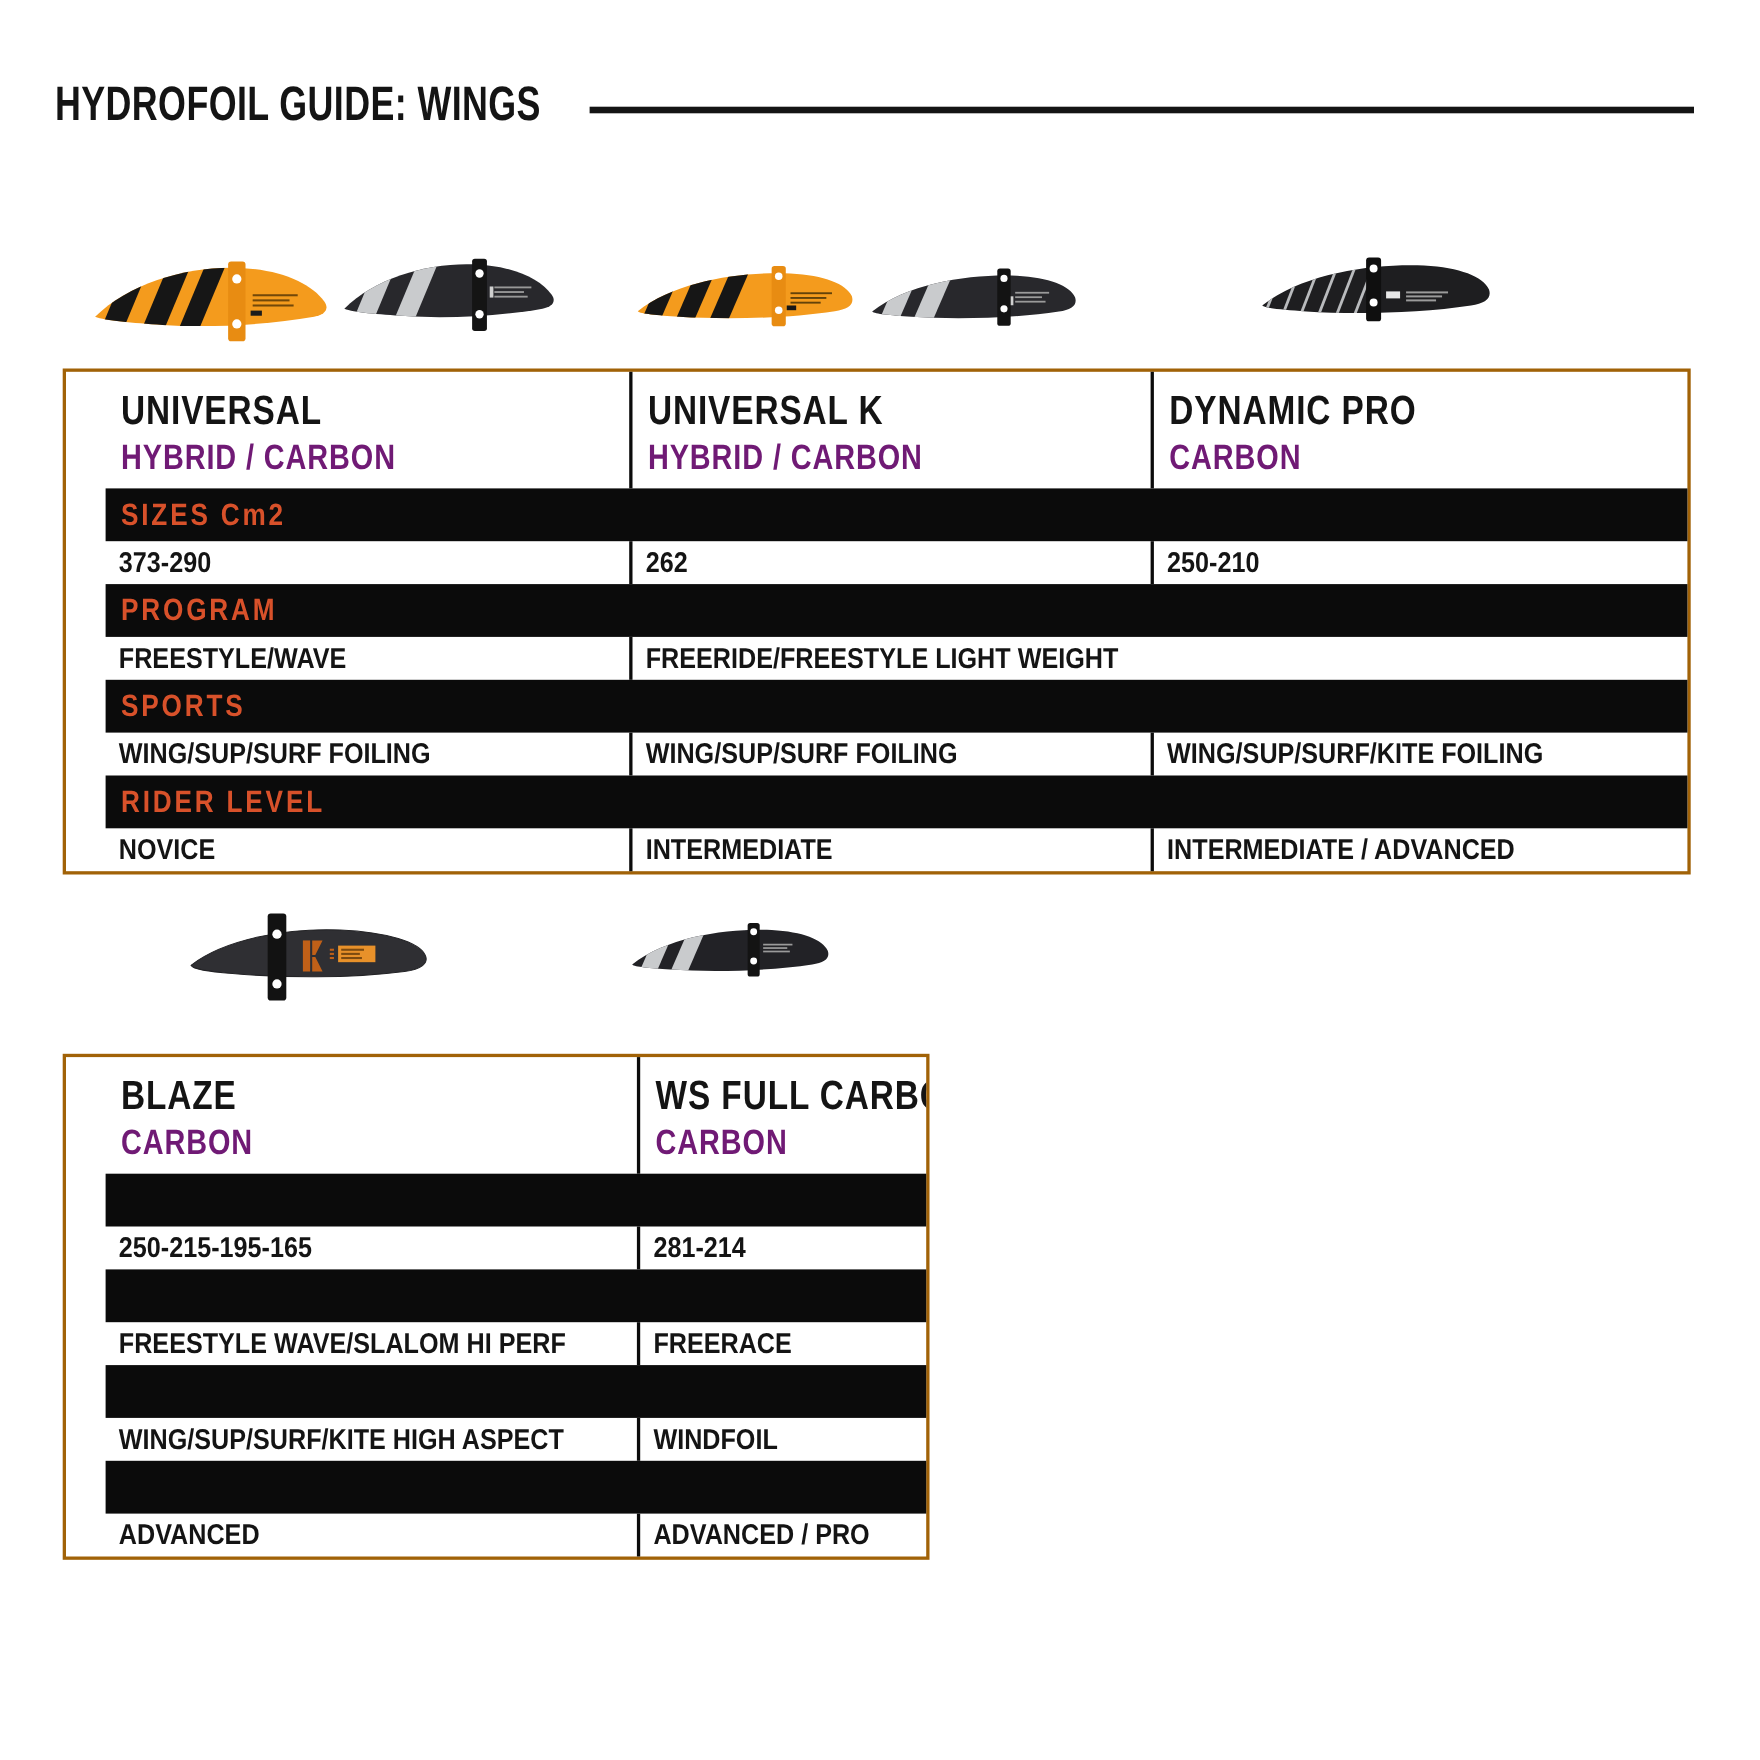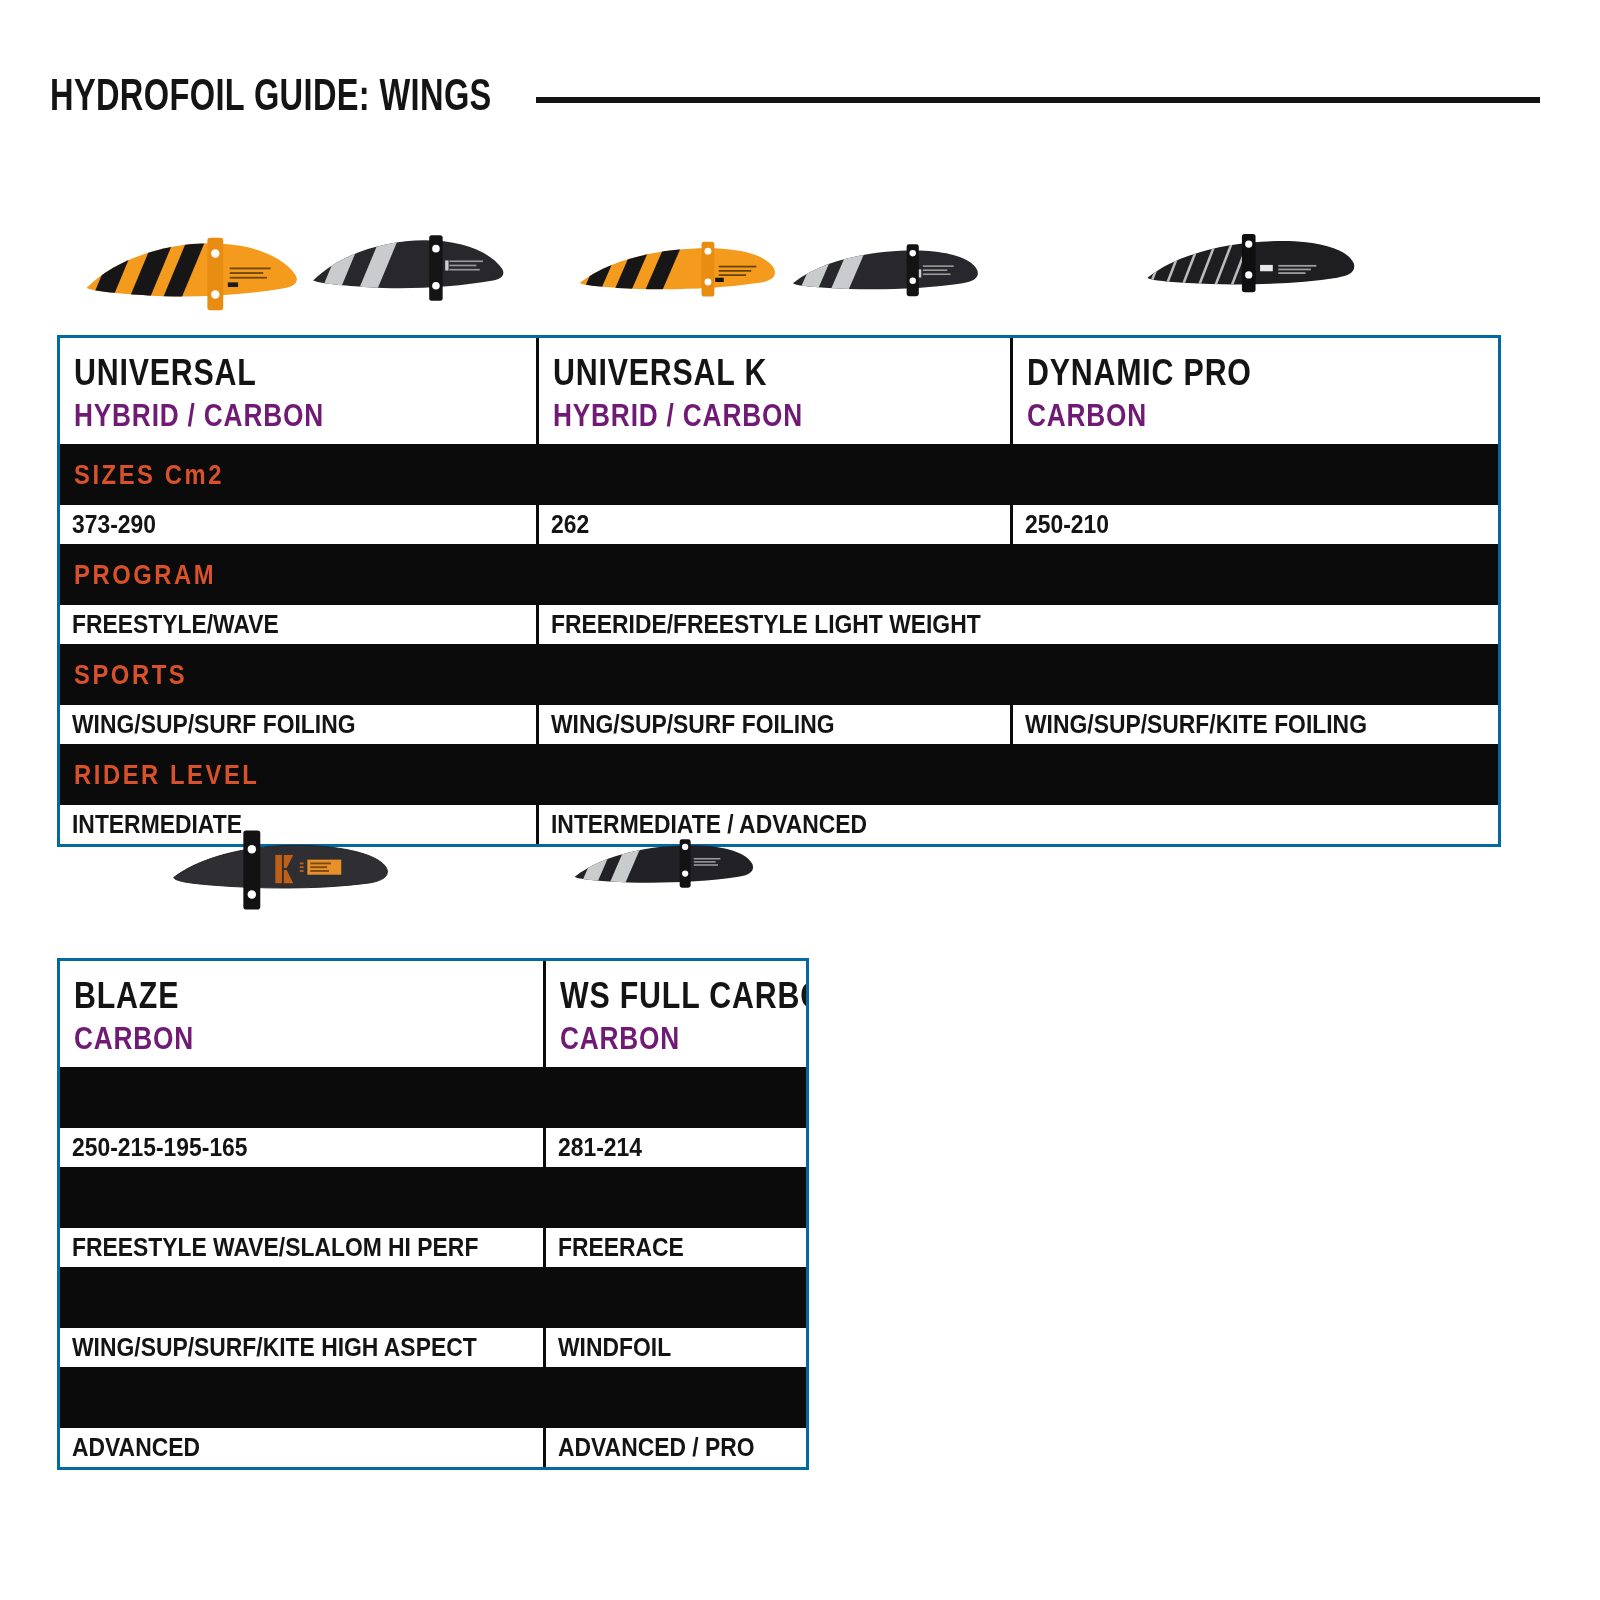--- a/index.html
+++ b/index.html
@@ -7,34 +7,34 @@
   .page{position:relative;width:1600px;height:1600px;background:#fff;overflow:hidden;}
 
   .cond{display:inline-block;transform:scaleX(0.82);transform-origin:0 50%;white-space:nowrap;}
 
   .title{position:absolute;left:50px;top:70px;font-size:44px;font-weight:bold;letter-spacing:0.5px;}
   .title .cond{transform:scaleX(0.74);}
   .title-rule{position:absolute;left:536px;top:97px;width:1004px;height:6px;background:#141414;}
 
   .wing{position:absolute;}
 
-  .tbl{position:absolute;border:3px solid #0369a1;background:#fff;box-sizing:content-box;}
+  .tbl{position:absolute;border:3px solid #a16207;background:#fff;box-sizing:content-box;padding-left:36px;}
   .t1{left:57px;top:335px;width:1438px;}
   .t2{left:57px;top:958px;width:746px;}
 
   .thead,.vrow{display:grid;}
   .t1 .thead,.t1 .vrow{grid-template-columns:476px 474px 1fr;}
   .t2 .thead,.t2 .vrow{grid-template-columns:483px 1fr;}
 
   .hcell{height:106px;box-sizing:border-box;padding:12px 0 0 14px;border-left:3px solid #0b0b0b;overflow:hidden;}
   .hcell:first-child{border-left:none;}
   .pname{font-size:37px;font-weight:bold;line-height:1.25;letter-spacing:1px;}
   .pcons{font-size:32px;font-weight:bold;line-height:1.2;letter-spacing:1px;color:#701a75;}
 
-  .band{height:61px;background:#0b0b0b;color:#d8512a;display:flex;align-items:center;padding-left:14px;box-sizing:border-box;}
+  .band{height:48px;background:#0b0b0b;color:#d8512a;display:flex;align-items:center;padding-left:14px;box-sizing:border-box;}
   .band-label{font-size:28px;font-weight:bold;letter-spacing:3px;transform:scaleX(0.85);transform-origin:0 50%;}
 
   .vcell{height:39px;box-sizing:border-box;display:flex;align-items:center;padding-left:12px;border-left:3px solid #0b0b0b;font-size:26px;font-weight:bold;overflow:hidden;}
   .vcell:first-child{border-left:none;}
   .vcell .cond{transform:scaleX(0.88);}
 </style>
 </head>
 <body>
 
 <div class="page">
@@ -217,20 +217,23 @@
         </div>
       <div class="vcell">
           <span class="cond">WING/SUP/SURF/KITE FOILING</span>
         </div>
     </div>
 
     <div class="band">
         <span class="band-label">RIDER LEVEL</span>
       </div>
     <div class="vrow">
+      <div class="vcell">
+          <span class="cond">NOVICE</span>
+        </div>
       <div class="vcell">
           <span class="cond">INTERMEDIATE</span>
         </div>
       <div class="vcell">
           <span class="cond">INTERMEDIATE / ADVANCED</span>
         </div>
     </div>
   </div>
 
   <svg class="wing" style="left:168px;top:824px;width:226px;height:92px" viewBox="0 0 240 92">

